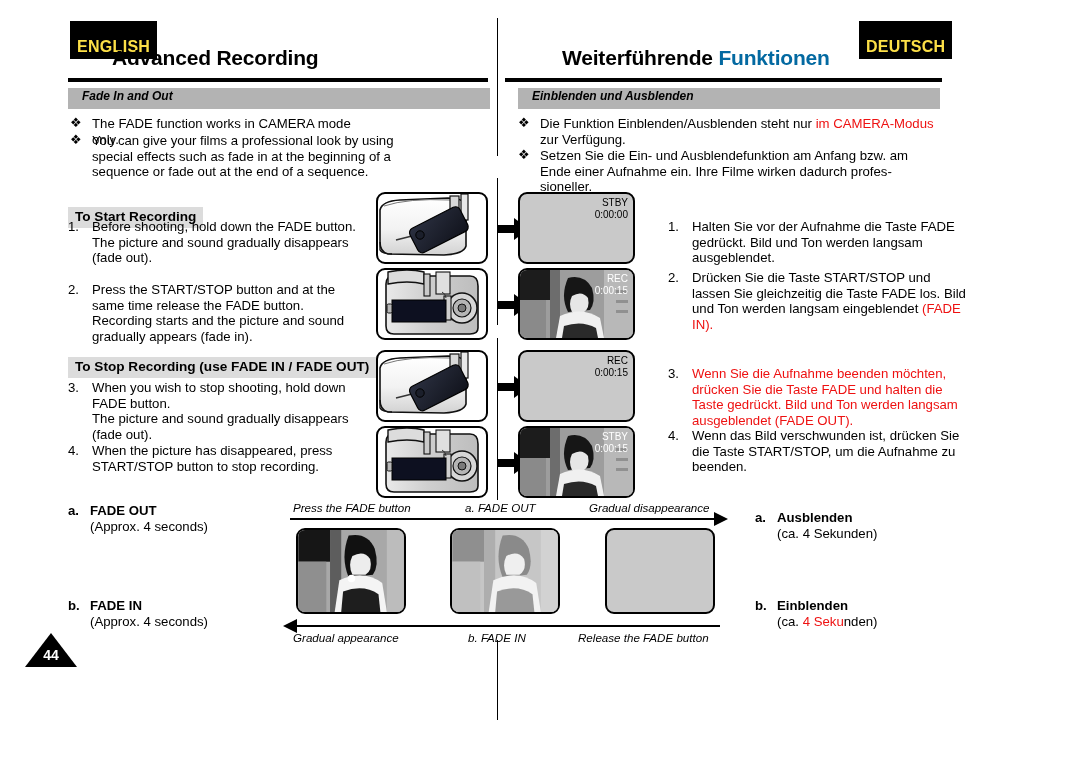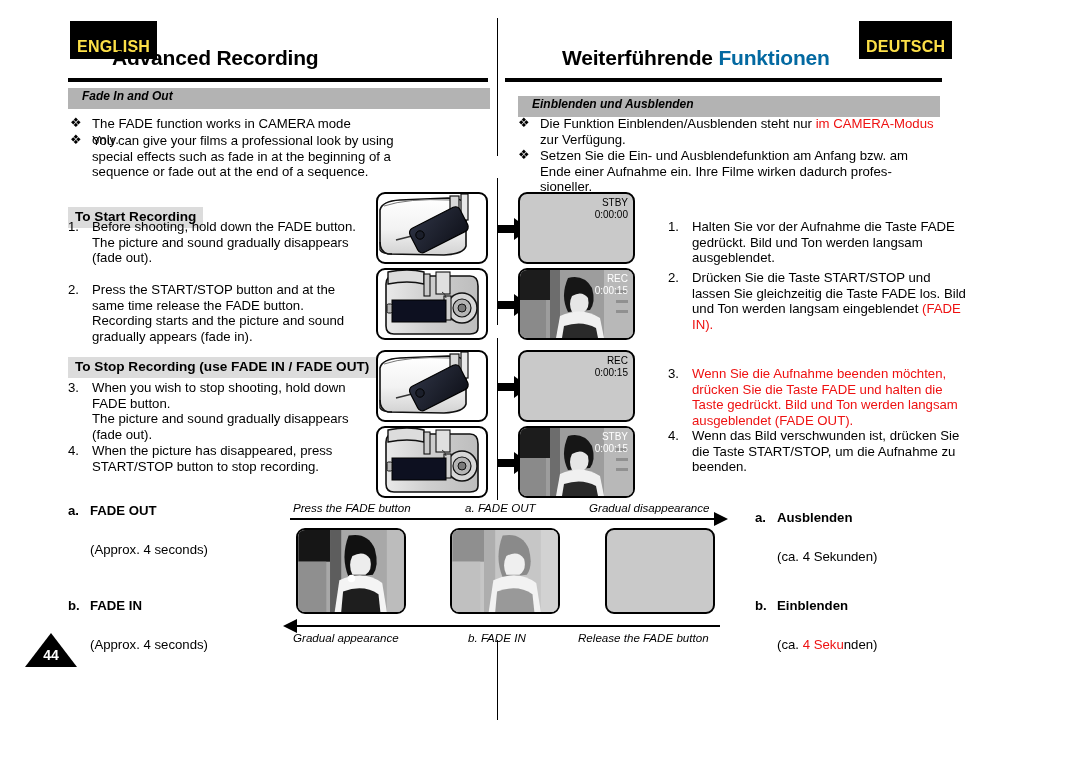--- a/index.html
+++ b/index.html
@@ -105,21 +105,21 @@
     left: 0; top: 0;
     width: 20px;
     text-align: left;
   }
   .step .body { display: block; padding-left: 24px; }
 
   
   .lettered { position: absolute; font-size: 13.2px; line-height: 16px; }
   .lettered .lt { position: absolute; left: 0; top: 0; font-weight: bold; }
   .lettered .hd { display: block; padding-left: 22px; font-weight: bold; }
-  .lettered .sub { display: block; padding-left: 22px; font-weight: normal; margin-top: 23px; }
+  .lettered .sub { display: block; padding-left: 22px; font-weight: normal; }
 
   
   .cam {
     position: absolute;
     width: 112px; height: 72px;
     border: 2px solid #000;
     border-radius: 9px;
     background: #fff;
     overflow: hidden;
   }
@@ -257,21 +257,21 @@
   </div>
 
   <div class="lang-badge" style="left:859px; top:21px;">DEUTSCH</div>
 
   <div class="chapter" style="left:518px; top:46px;">
     <span>Weiterführende </span><span class="red">Funktionen</span>
   </div>
 
   <div class="rule" style="left:505px; top:78px; width:437px;"></div>
 
-  <div class="secbar" style="left:518px; top:88px; width:422px;margin-top:8px;">
+  <div class="secbar" style="left:518px; top:88px; width:422px;">
     <span>Einblenden und Ausblenden</span>
   </div>
 
   <div class="bul" style="left:518px; top:116px; width:430px;">
     <span class="mark">❖</span>
     <span class="txt"><span>Die Funktion Einblenden/Ausblenden steht nur </span><span class="red">im CAMERA-Modus</span><br><span>zur Verfügung.</span></span>
   </div>
 
   <div class="bul" style="left:518px; top:148px; width:410px;">
     <span class="mark">❖</span>

